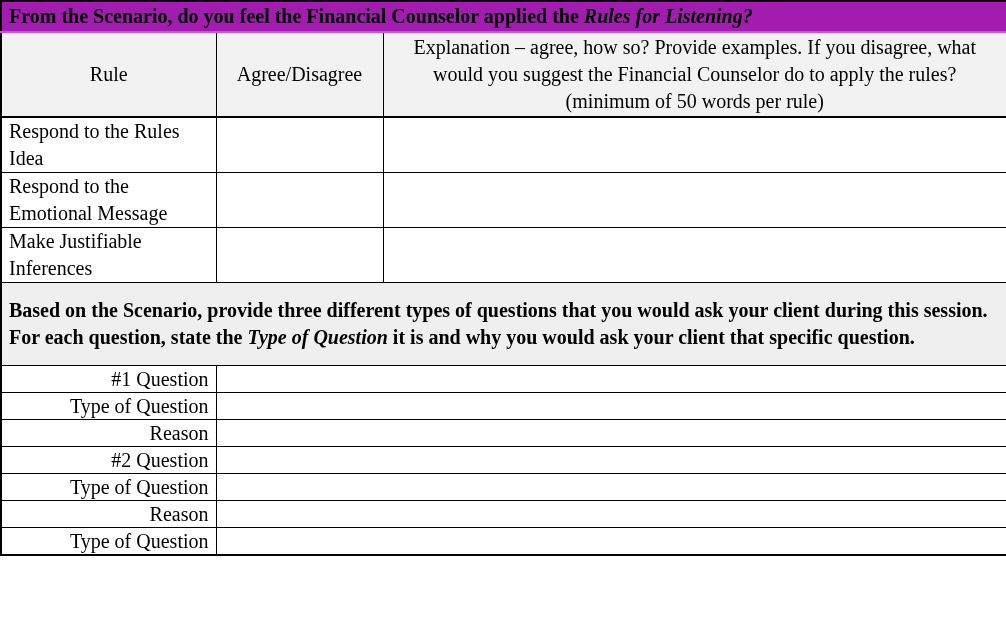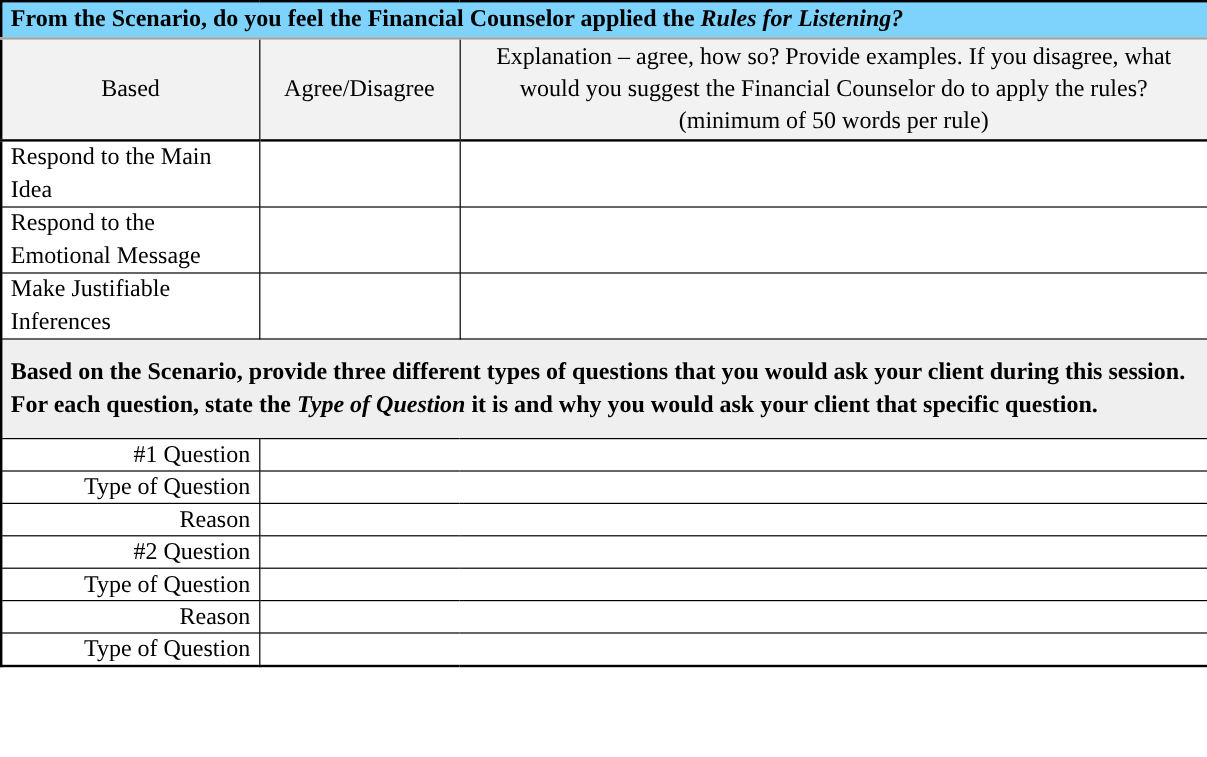--- a/index.html
+++ b/index.html
@@ -29,23 +29,23 @@
     line-height: 27px;
     font-weight: normal;
     overflow: hidden;
   }
   col.c1 { width: 215px; }
   col.c2 { width: 167px; }
   col.c3 { width: 624px; }
 
   
   tr.section1-header-row td {
-    background: #7dd3fc;
+    background: #a21caf;
     font-weight: bold;
-    border-bottom: 2px solid #a3a3a3;
+    border-bottom: 2px solid #d946ef;
     height: 27px;
     vertical-align: middle;
     padding: 1px 7px;
   }
   tr.section2-header-row td {
     background: #efefef;
     font-weight: bold;
     height: 80px;
     vertical-align: middle;
     padding: 1px 7px;
@@ -84,27 +84,27 @@
         <col class="c2">
         <col class="c3">
     </colgroup>
 
     <tbody>
         <tr class="section1-header-row">
       <td colspan="3"><span>From the Scenario, do you feel the Financial Counselor applied the </span><span class="italic-run">Rules for Listening?</span></td>
     </tr>
 
     <tr class="col-header-row">
-      <th>Based</th>
+      <th>Rule</th>
       <th>Agree/Disagree</th>
       <th>Explanation – agree, how so? Provide examples. If you disagree, what would you suggest the Financial Counselor do to apply the rules? (minimum of 50 words per rule)</th>
     </tr>
 
     <tr class="rule-row">
-      <td>Respond to the Main Idea</td>
+      <td>Respond to the Rules Idea</td>
       <td></td>
       <td></td>
     </tr>
     <tr class="rule-row">
       <td>Respond to the Emotional Message</td>
       <td></td>
       <td></td>
     </tr>
     <tr class="rule-row">
       <td>Make Justifiable Inferences</td>

